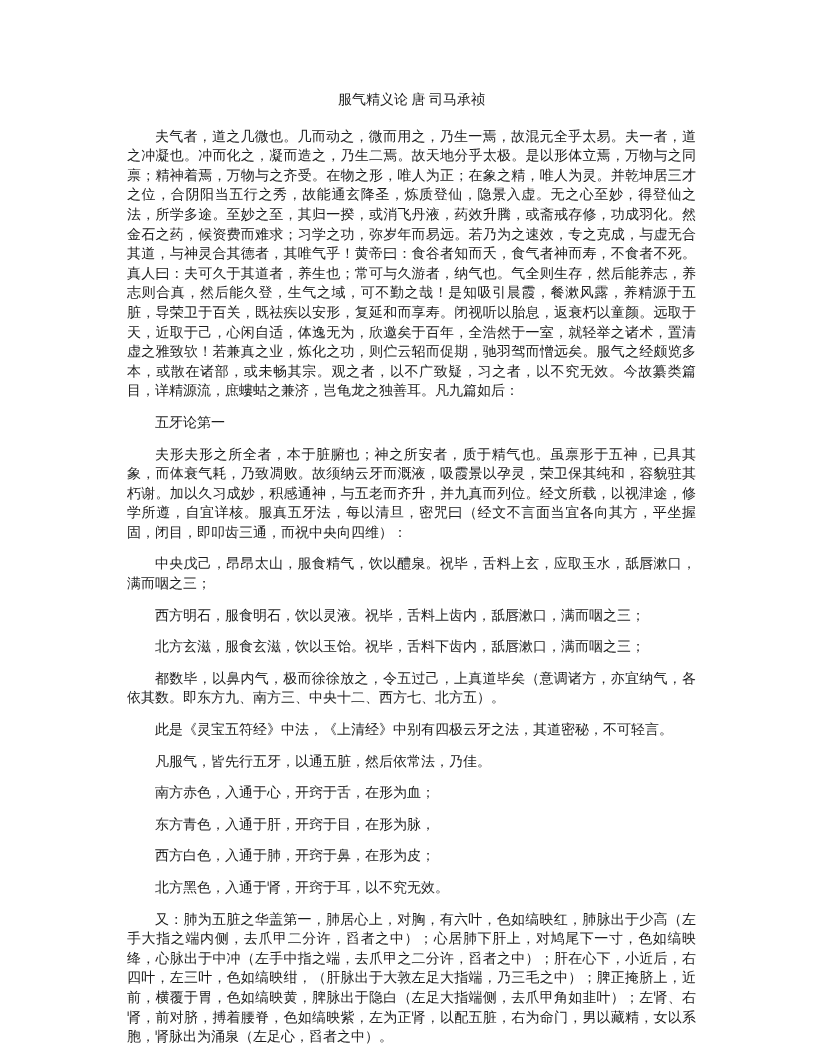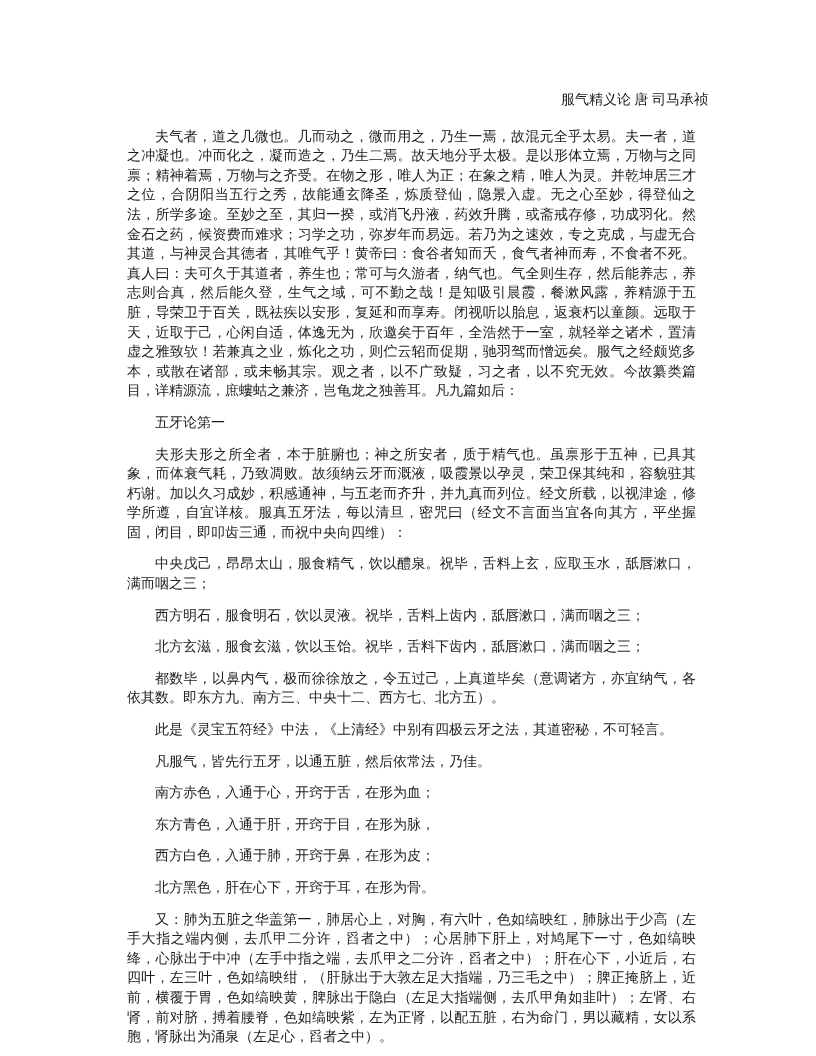--- a/index.html
+++ b/index.html
@@ -16,21 +16,21 @@
     padding: 90px 108px 40px 115px;
     overflow: hidden;
     font-family: "Liberation Serif", "DejaVu Serif", serif;
     font-size: 14px;
     line-height: 19.6px;
     color: #1c1c1c;
   }
   .doc-title {
     margin: 0 0 17px 0;
     text-indent: 0;
-    text-align: right;
+    text-align: center;
     font-size: 14px;
     font-weight: normal;
   }
   .doc-body p {
     margin: 12px;
     padding: 0;
     text-indent: 2em;
     text-align: justify;
     word-break: break-all;
   }
@@ -46,16 +46,16 @@
     <p>夫形夫形之所全者，本于脏腑也；神之所安者，质于精气也。虽禀形于五神，已具其象，而体衰气耗，乃致凋败。故须纳云牙而溉液，吸霞景以孕灵，荣卫保其纯和，容貌驻其朽谢。加以久习成妙，积感通神，与五老而齐升，并九真而列位。经文所载，以视津途，修学所遵，自宜详核。服真五牙法，每以清旦，密咒曰（经文不言面当宜各向其方，平坐握固，闭目，即叩齿三通，而祝中央向四维）：</p>
     <p>中央戊己，昂昂太山，服食精气，饮以醴泉。祝毕，舌料上玄，应取玉水，舐唇漱口，满而咽之三；</p>
     <p>西方明石，服食明石，饮以灵液。祝毕，舌料上齿内，舐唇漱口，满而咽之三；</p>
     <p>北方玄滋，服食玄滋，饮以玉饴。祝毕，舌料下齿内，舐唇漱口，满而咽之三；</p>
     <p>都数毕，以鼻内气，极而徐徐放之，令五过己，上真道毕矣（意调诸方，亦宜纳气，各依其数。即东方九、南方三、中央十二、西方七、北方五）。</p>
     <p>此是《灵宝五符经》中法，《上清经》中别有四极云牙之法，其道密秘，不可轻言。</p>
     <p>凡服气，皆先行五牙，以通五脏，然后依常法，乃佳。</p>
     <p>南方赤色，入通于心，开窍于舌，在形为血；</p>
     <p>东方青色，入通于肝，开窍于目，在形为脉，</p>
     <p>西方白色，入通于肺，开窍于鼻，在形为皮；</p>
-    <p>北方黑色，肝在心下，开窍于耳，在形为骨。</p>
+    <p>北方黑色，入通于肾，开窍于耳，以不究无效。</p>
     <p>又：肺为五脏之华盖第一，肺居心上，对胸，有六叶，色如缟映红，肺脉出于少高（左手大指之端内侧，去爪甲二分许，舀者之中）；心居肺下肝上，对鸠尾下一寸，色如缟映绛，心脉出于中冲（左手中指之端，去爪甲之二分许，舀者之中）；肝在心下，小近后，右四叶，左三叶，色如缟映绀，（肝脉出于大敦左足大指端，乃三毛之中）；脾正掩脐上，近前，横覆于胃，色如缟映黄，脾脉出于隐白（左足大指端侧，去爪甲角如韭叶）；左肾、右肾，前对脐，搏着腰脊，色如缟映紫，左为正肾，以配五脏，右为命门，男以藏精，女以系胞，肾脉出为涌泉（左足心，舀者之中）。</p>
   </div>
 </div>
 
 </body></html>

